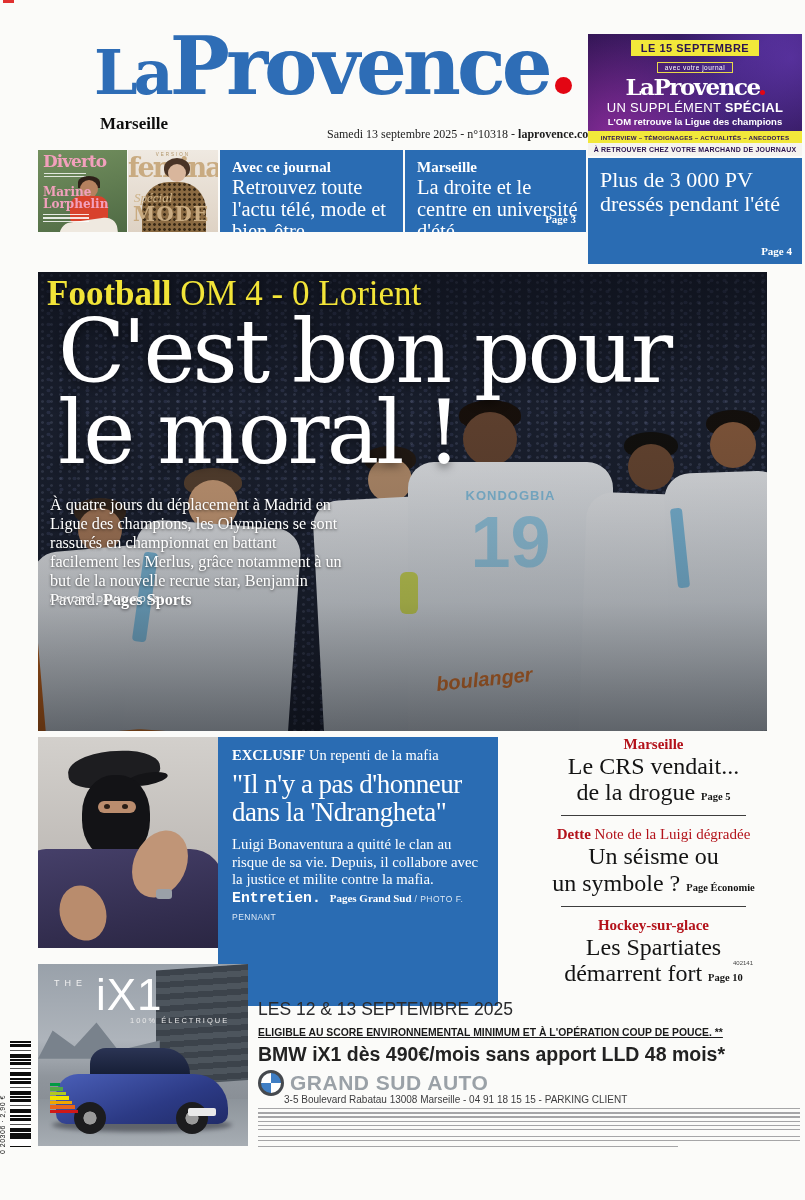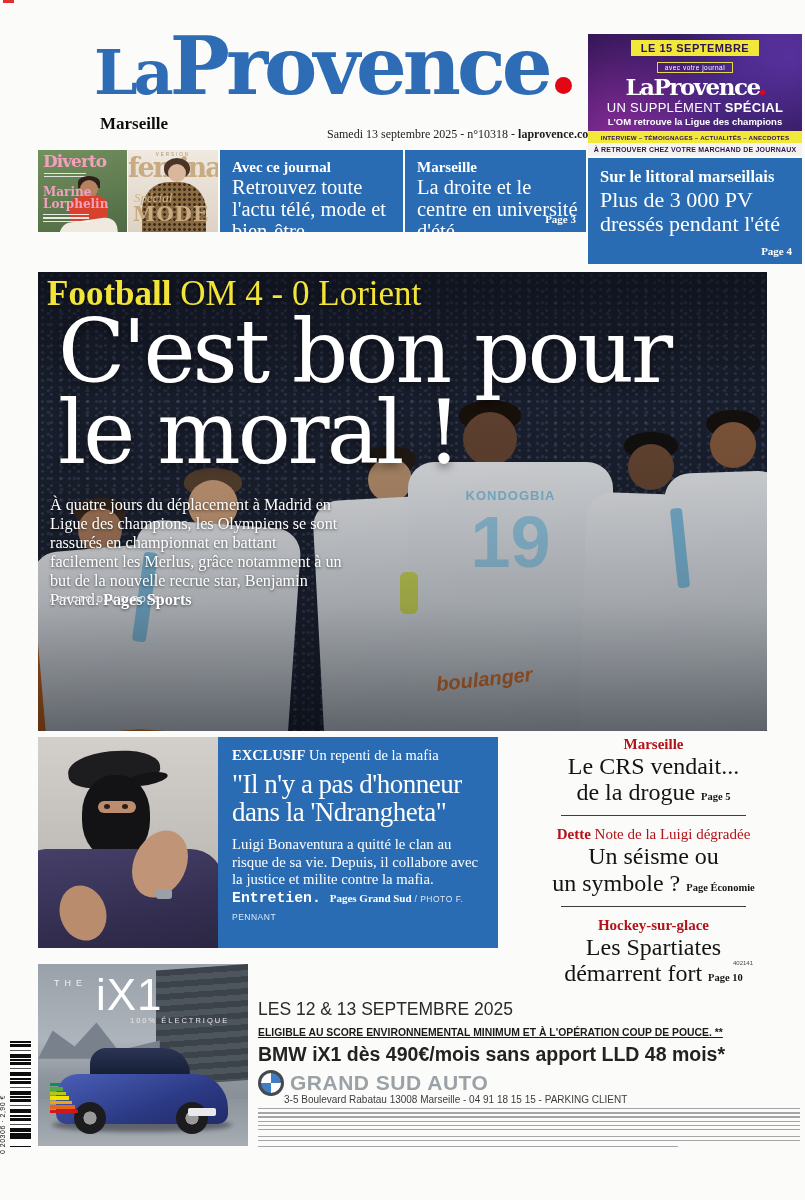--- a/index.html
+++ b/index.html
@@ -95,21 +95,21 @@
   .mfp{left:38px;top:737px;width:180px;height:211px;overflow:hidden;background:linear-gradient(180deg,#d3d0cc,#bdb9b5 65%,#a9a5a1);}
   .m-cap{position:absolute;left:30px;top:14px;width:92px;height:36px;border-radius:55% 60% 45% 45%;background:#1d1d20;transform:rotate(-6deg);}
   .m-brim{position:absolute;left:88px;top:36px;width:42px;height:12px;border-radius:50%;background:#141417;transform:rotate(-10deg);}
   .m-bala{position:absolute;left:44px;top:38px;width:68px;height:84px;border-radius:46%;background:#131316;}
   .m-eyes{position:absolute;left:60px;top:64px;width:38px;height:12px;border-radius:6px;background:#bb8d6e;}
   .m-eye{position:absolute;top:3px;width:6px;height:5px;border-radius:50%;background:#2a1d15;}
   .m-tor{position:absolute;left:-14px;top:112px;width:200px;height:100px;border-radius:22px 34px 0 0;background:linear-gradient(170deg,#46406a,#322d4e 70%,#2a2642);}
   .m-hand1{position:absolute;left:96px;top:92px;width:52px;height:70px;border-radius:50%;background:#c09577;transform:rotate(26deg);}
   .m-hand2{position:absolute;left:22px;top:148px;width:46px;height:56px;border-radius:50%;background:#b98c6d;transform:rotate(-18deg);}
   .m-watch{position:absolute;left:118px;top:152px;width:16px;height:10px;border-radius:3px;background:#9aa0a8;}
-  .mfb{left:218px;top:737px;width:280px;height:211px;background:#2a6cb3;color:#fff;overflow:hidden;}
+  .mfb{left:218px;top:737px;width:280px;height:269px;background:#2a6cb3;color:#fff;overflow:hidden;}
   .mfb-in{position:absolute;left:14px;top:10px;right:11px;}
   .mf-k{font-size:14.5px;}
   .mf-k b{font-weight:700;}
   .mf-h{margin-top:6px;font-size:27px;line-height:1.04;letter-spacing:-.5px;}
   .mf-b{margin-top:10px;font-size:14.8px;line-height:1.18;}
   .mf-b b{font-weight:700;font-family:Liberation Mono, monospace;}
   .mf-pages{font-size:11px;font-weight:700;}
   .mf-cred{font-family:"Liberation Sans",sans-serif;font-size:8.5px;letter-spacing:.5px;color:#dce8f4;}
 
   
@@ -206,21 +206,20 @@
   </div>
   <div class="abs cover tbox tb2">
     <div class="tb-inner">
       <div class="tb-k">Marseille</div>
       <div class="tb-t">La droite et le centre en université d'été</div>
     </div>
     <div class="tb-page">Page 3</div>
   </div>
   <div class="abs tbox tb3 cover">
     <div class="tb-inner">
-      <div class="tb-k">Sur le littoral marseillais</div>
       <div class="tb-t">Plus de 3 000 PV dressés pendant l'été</div>
     </div>
     <div class="tb-page">Page 4</div>
   </div>
 
   <div class="abs photo">
     <div class="crowd"></div>
 
     <div class="barrier"></div>
     <div class="stw" style="left:0;top:318px;width:34px;height:34px;border-radius:50%;background:#2a2a2e;"></div>

